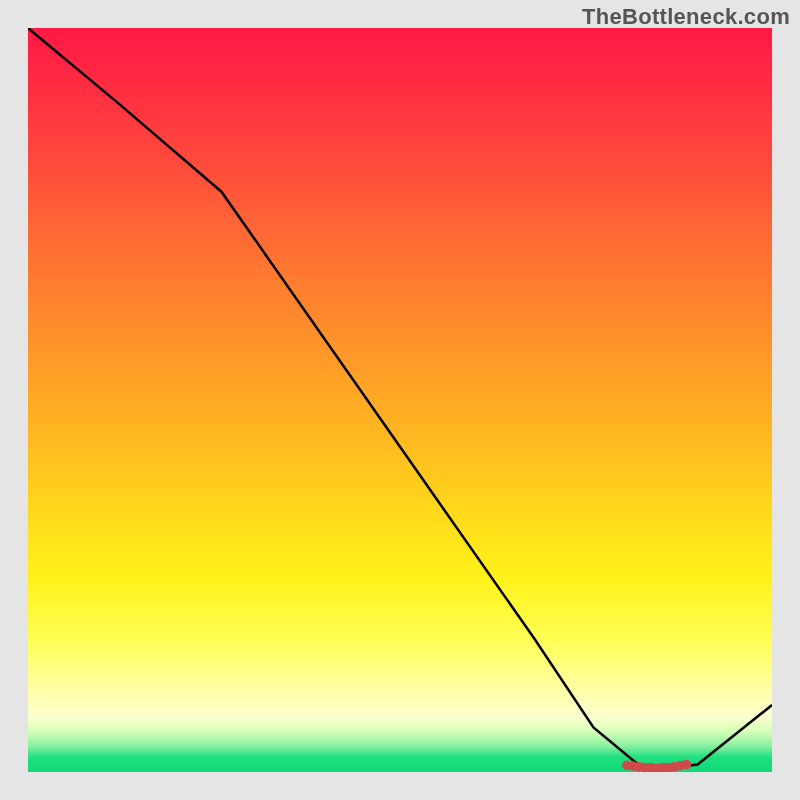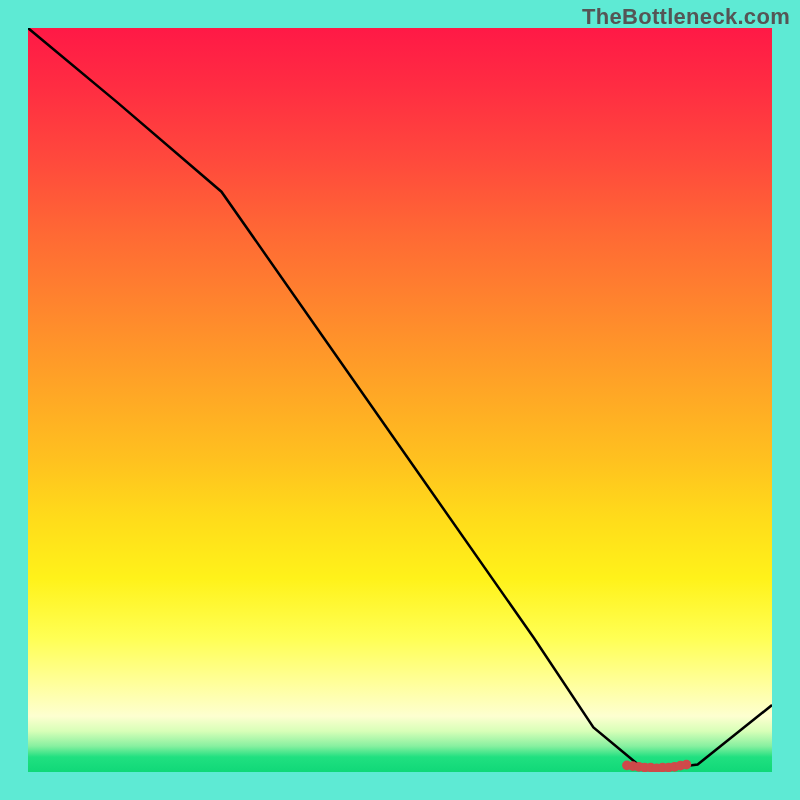--- a/index.html
+++ b/index.html
@@ -8,21 +8,21 @@
     width: 800px;
     height: 800px;
     background: #000;
     font-family: Arial, Helvetica, sans-serif;
     overflow: hidden;
   }
   .stage {
     position: relative;
     width: 800px;
     height: 800px;
-    background: #5eead4;
+    background: #e5e5e5;
   }
   .watermark {
     position: absolute;
     top: 4px;
     right: 10px;
     color: #555;
     font-size: 22px;
     font-weight: bold;
     letter-spacing: 0.3px;
     z-index: 10;

